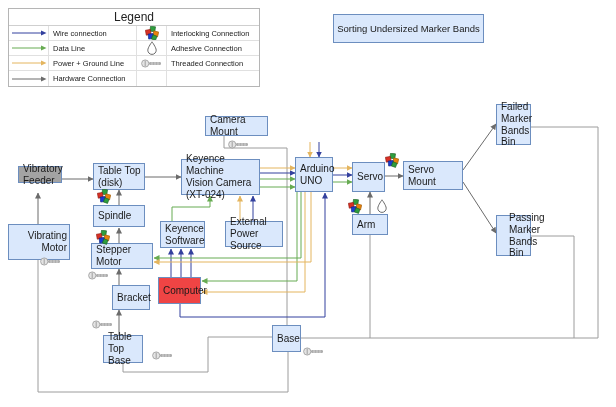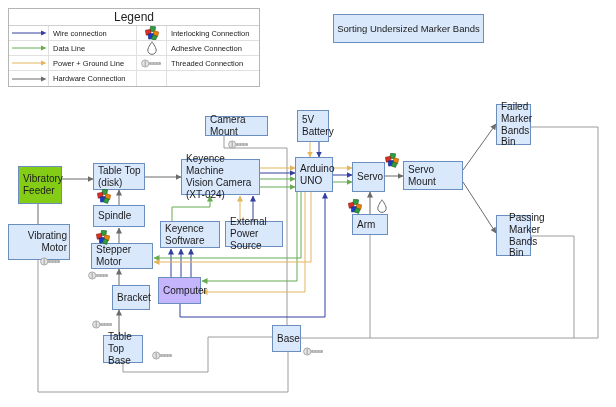--- a/index.html
+++ b/index.html
@@ -142,41 +142,39 @@
             <line x1="1" y1="4" x2="30" y2="4" stroke="currentColor" stroke-width="1"></line>
             <path d="M30,1.6 L35.5,4 L30,6.4 Z" fill="currentColor"></path>
           </svg>
         </div>
         <div class="lg-cell">Hardware Connection</div>
         <div class="lg-cell lg-icon-cell"></div>
         <div class="lg-cell"></div>
       </div>
   </div>
   <div id="title-box">Sorting Undersized Marker Bands</div>
-<div class="node" style="left: 18px; top: 166px; width: 44px; height: 38px; background: #84cc16; border-color: rgb(108, 142, 191);">Vibratory
+<div class="node" style="left: 18px; top: 166px; width: 44px; height: 17px; background: #a3a3a3; border-color: rgb(108, 142, 191);">Vibratory
 Feeder</div>
     <div class="node" style="left: 93px; top: 163px; width: 52px; height: 27px; background: rgb(218, 232, 252); border-color: rgb(108, 142, 191);">Table Top
 (disk)</div>
     <div class="node" style="left: 93px; top: 205px; width: 52px; height: 22px; background: rgb(218, 232, 252); border-color: rgb(108, 142, 191);">Spindle</div>
     <div class="node" style="left: 91px; top: 243px; width: 62px; height: 26px; background: rgb(218, 232, 252); border-color: rgb(108, 142, 191);">Stepper Motor</div>
     <div class="node" style="left: 8px; top: 224px; width: 62px; height: 36px; background: rgb(218, 232, 252); border-color: rgb(108, 142, 191); text-align: right;">Vibrating Motor</div>
     <div class="node" style="left: 112px; top: 285px; width: 38px; height: 25px; background: rgb(218, 232, 252); border-color: rgb(108, 142, 191);">Bracket</div>
     <div class="node" style="left: 103px; top: 335px; width: 40px; height: 28px; background: rgb(218, 232, 252); border-color: rgb(108, 142, 191);">Table Top
 Base</div>
     <div class="node" style="left: 193px; top: 116px; width: 63px; height: 20px; background: rgb(218, 232, 252); border-color: rgb(108, 142, 191); margin-left: 12px;">Camera Mount</div>
     <div class="node" style="left: 181px; top: 159px; width: 79px; height: 36px; background: rgb(218, 232, 252); border-color: rgb(108, 142, 191);">Keyence Machine
 Vision Camera
 (XT-024)</div>
-    <div class="node" style="left: 160px; top: 221px; width: 60px; height: 27px; background: rgb(218, 232, 252); border-color: rgb(108, 142, 191);">Keyence
+    <div class="node" style="left: 160px; top: 221px; width: 45px; height: 27px; background: rgb(218, 232, 252); border-color: rgb(108, 142, 191);">Keyence
 Software</div>
     <div class="node" style="left: 225px; top: 221px; width: 58px; height: 26px; background: rgb(218, 232, 252); border-color: rgb(108, 142, 191);">External
 Power Source</div>
-    <div class="node" style="left: 158px; top: 277px; width: 43px; height: 27px; background: #c4b5fd; border-color: rgb(108, 142, 191);">Computer</div>
-    <div class="node" style="left: 297px; top: 110px; width: 32px; height: 32px; background: rgb(218, 232, 252); border-color: rgb(108, 142, 191);">5V
-Battery</div>
+    <div class="node" style="left: 158px; top: 277px; width: 43px; height: 27px; background: #ef4444; border-color: rgb(108, 142, 191);">Computer</div>
     <div class="node" style="left: 295px; top: 157px; width: 38px; height: 35px; background: rgb(218, 232, 252); border-color: rgb(108, 142, 191);">Arduino
 UNO</div>
     <div class="node" style="left: 352px; top: 162px; width: 33px; height: 30px; background: rgb(218, 232, 252); border-color: rgb(108, 142, 191);">Servo</div>
     <div class="node" style="left: 403px; top: 161px; width: 60px; height: 29px; background: rgb(218, 232, 252); border-color: rgb(108, 142, 191);">Servo Mount</div>
     <div class="node" style="left: 352px; top: 214px; width: 36px; height: 21px; background: rgb(218, 232, 252); border-color: rgb(108, 142, 191); text-align: right;">Arm</div>
     <div class="node" style="left: 272px; top: 325px; width: 29px; height: 27px; background: rgb(218, 232, 252); border-color: rgb(108, 142, 191);">Base</div>
     <div class="node" style="left: 496px; top: 104px; width: 35px; height: 41px; background: rgb(218, 232, 252); border-color: rgb(108, 142, 191);">Failed
 Marker
 Bands
 Bin</div>

